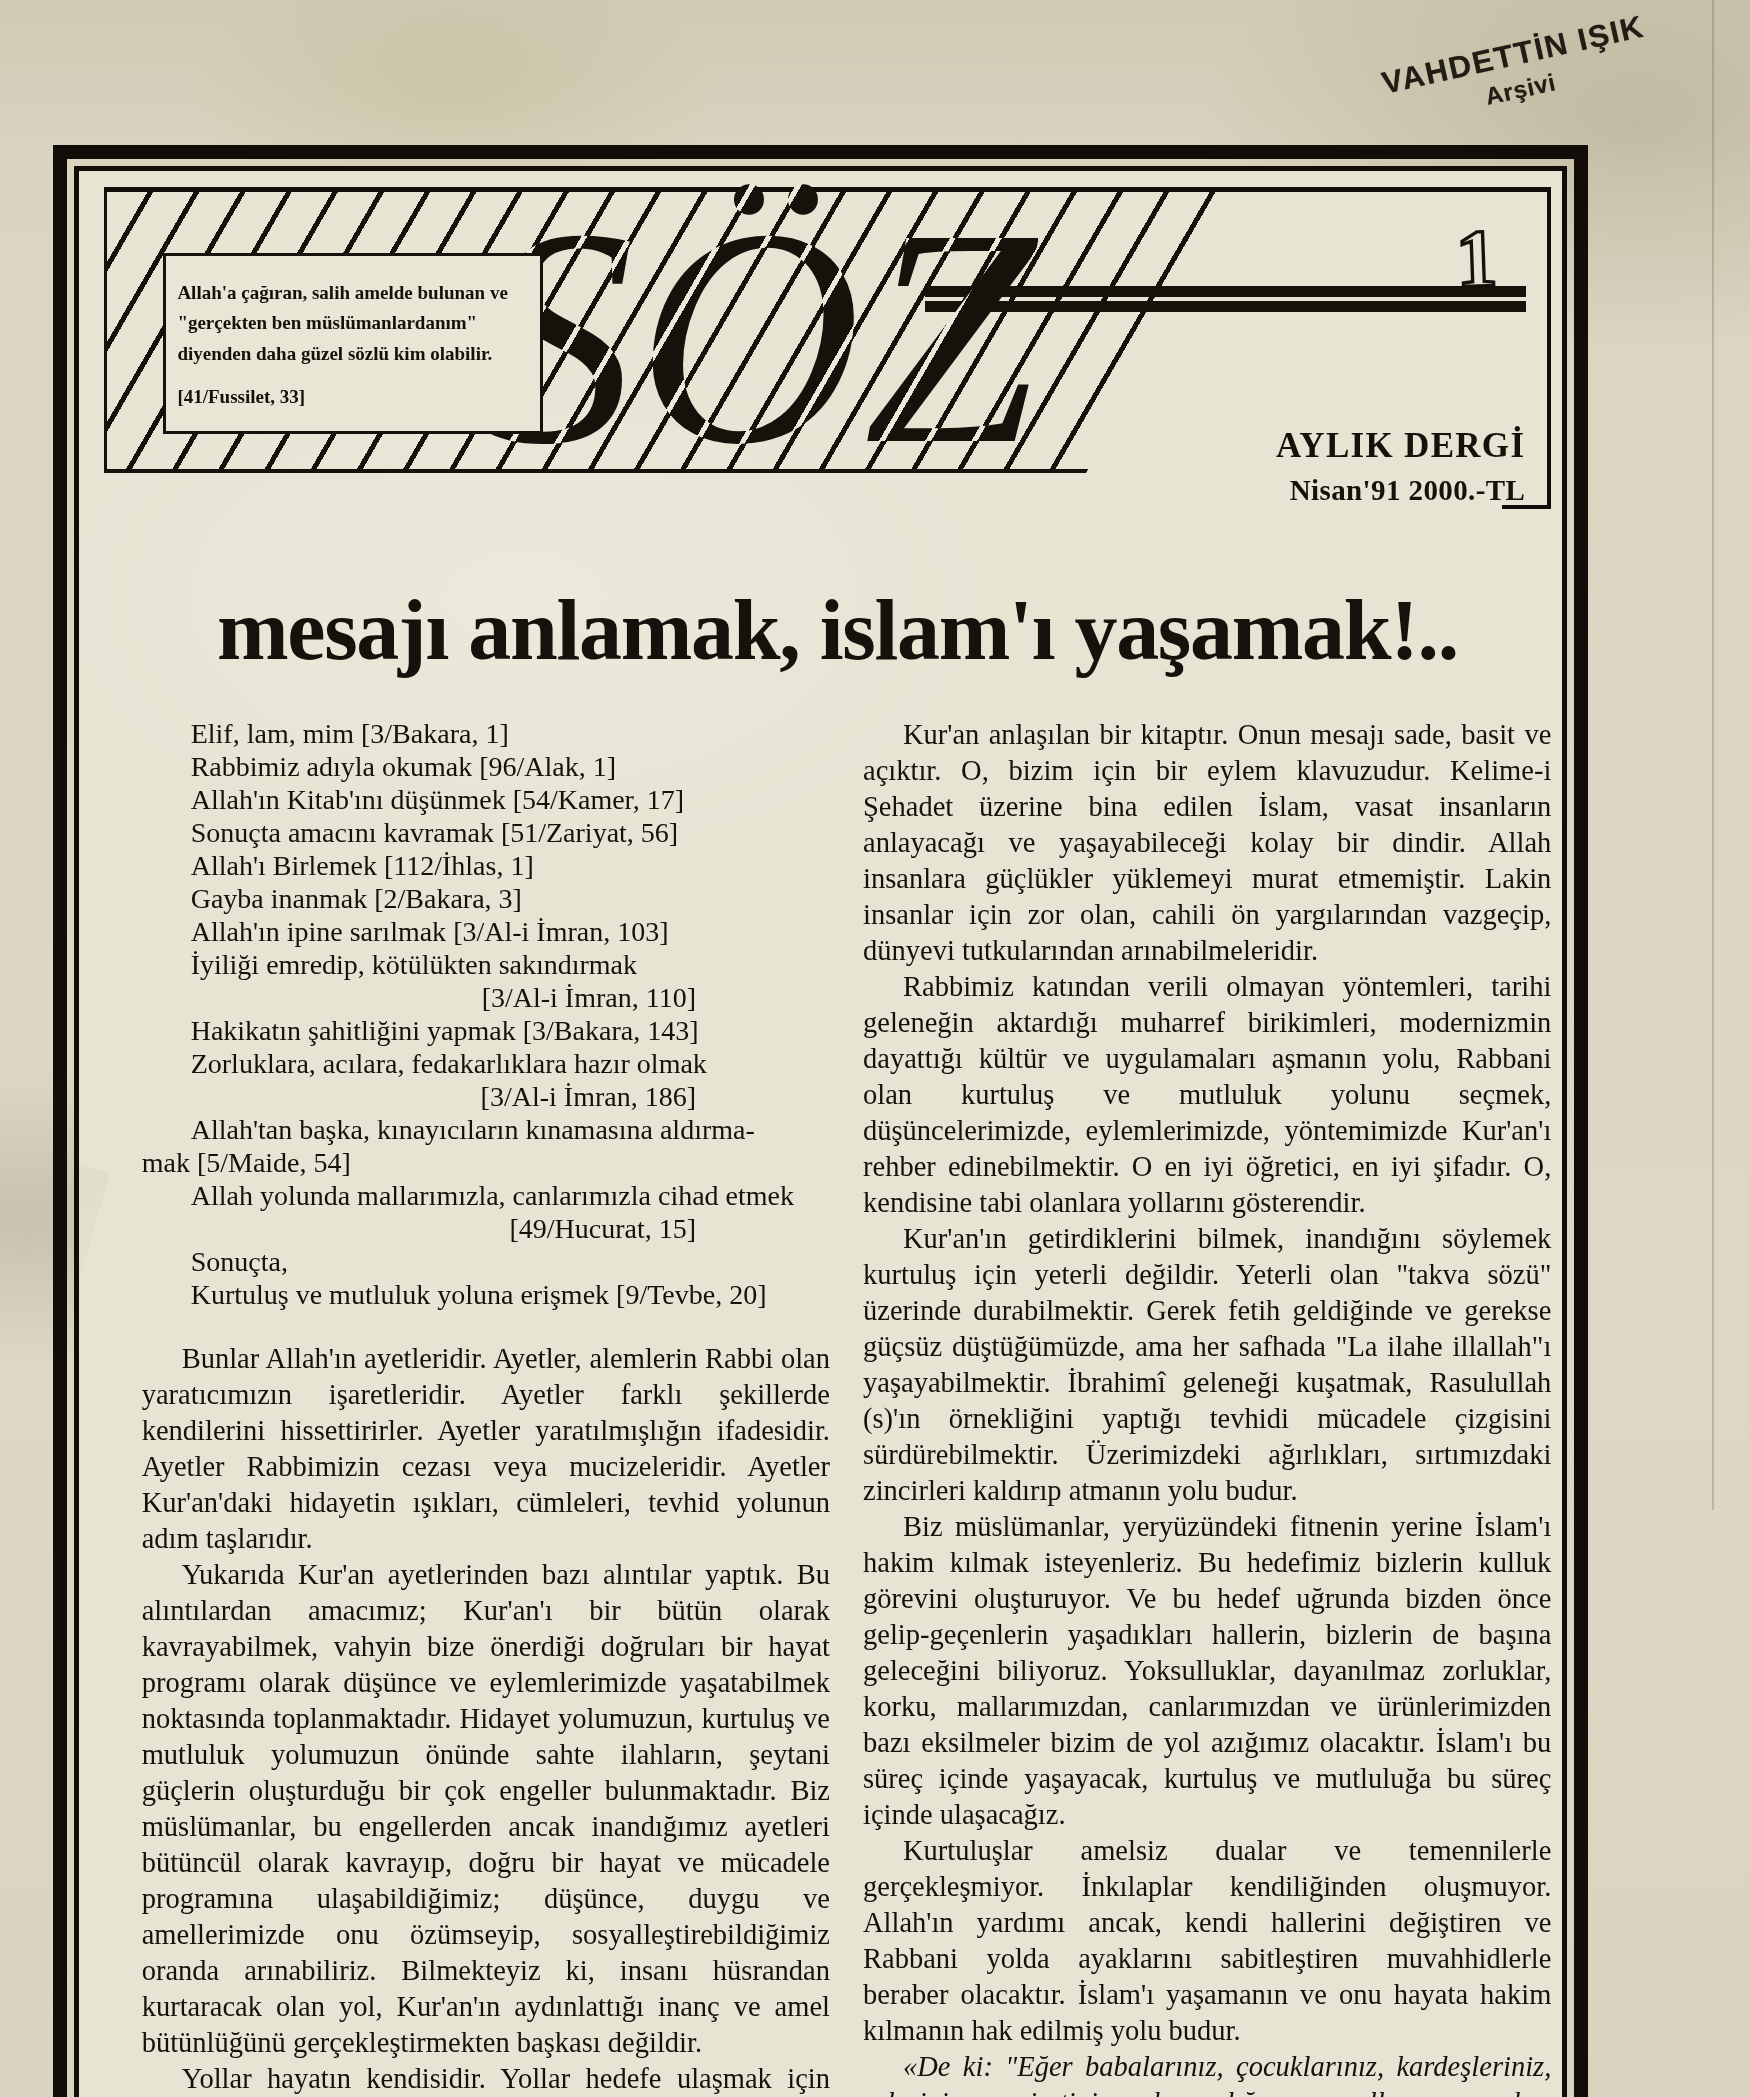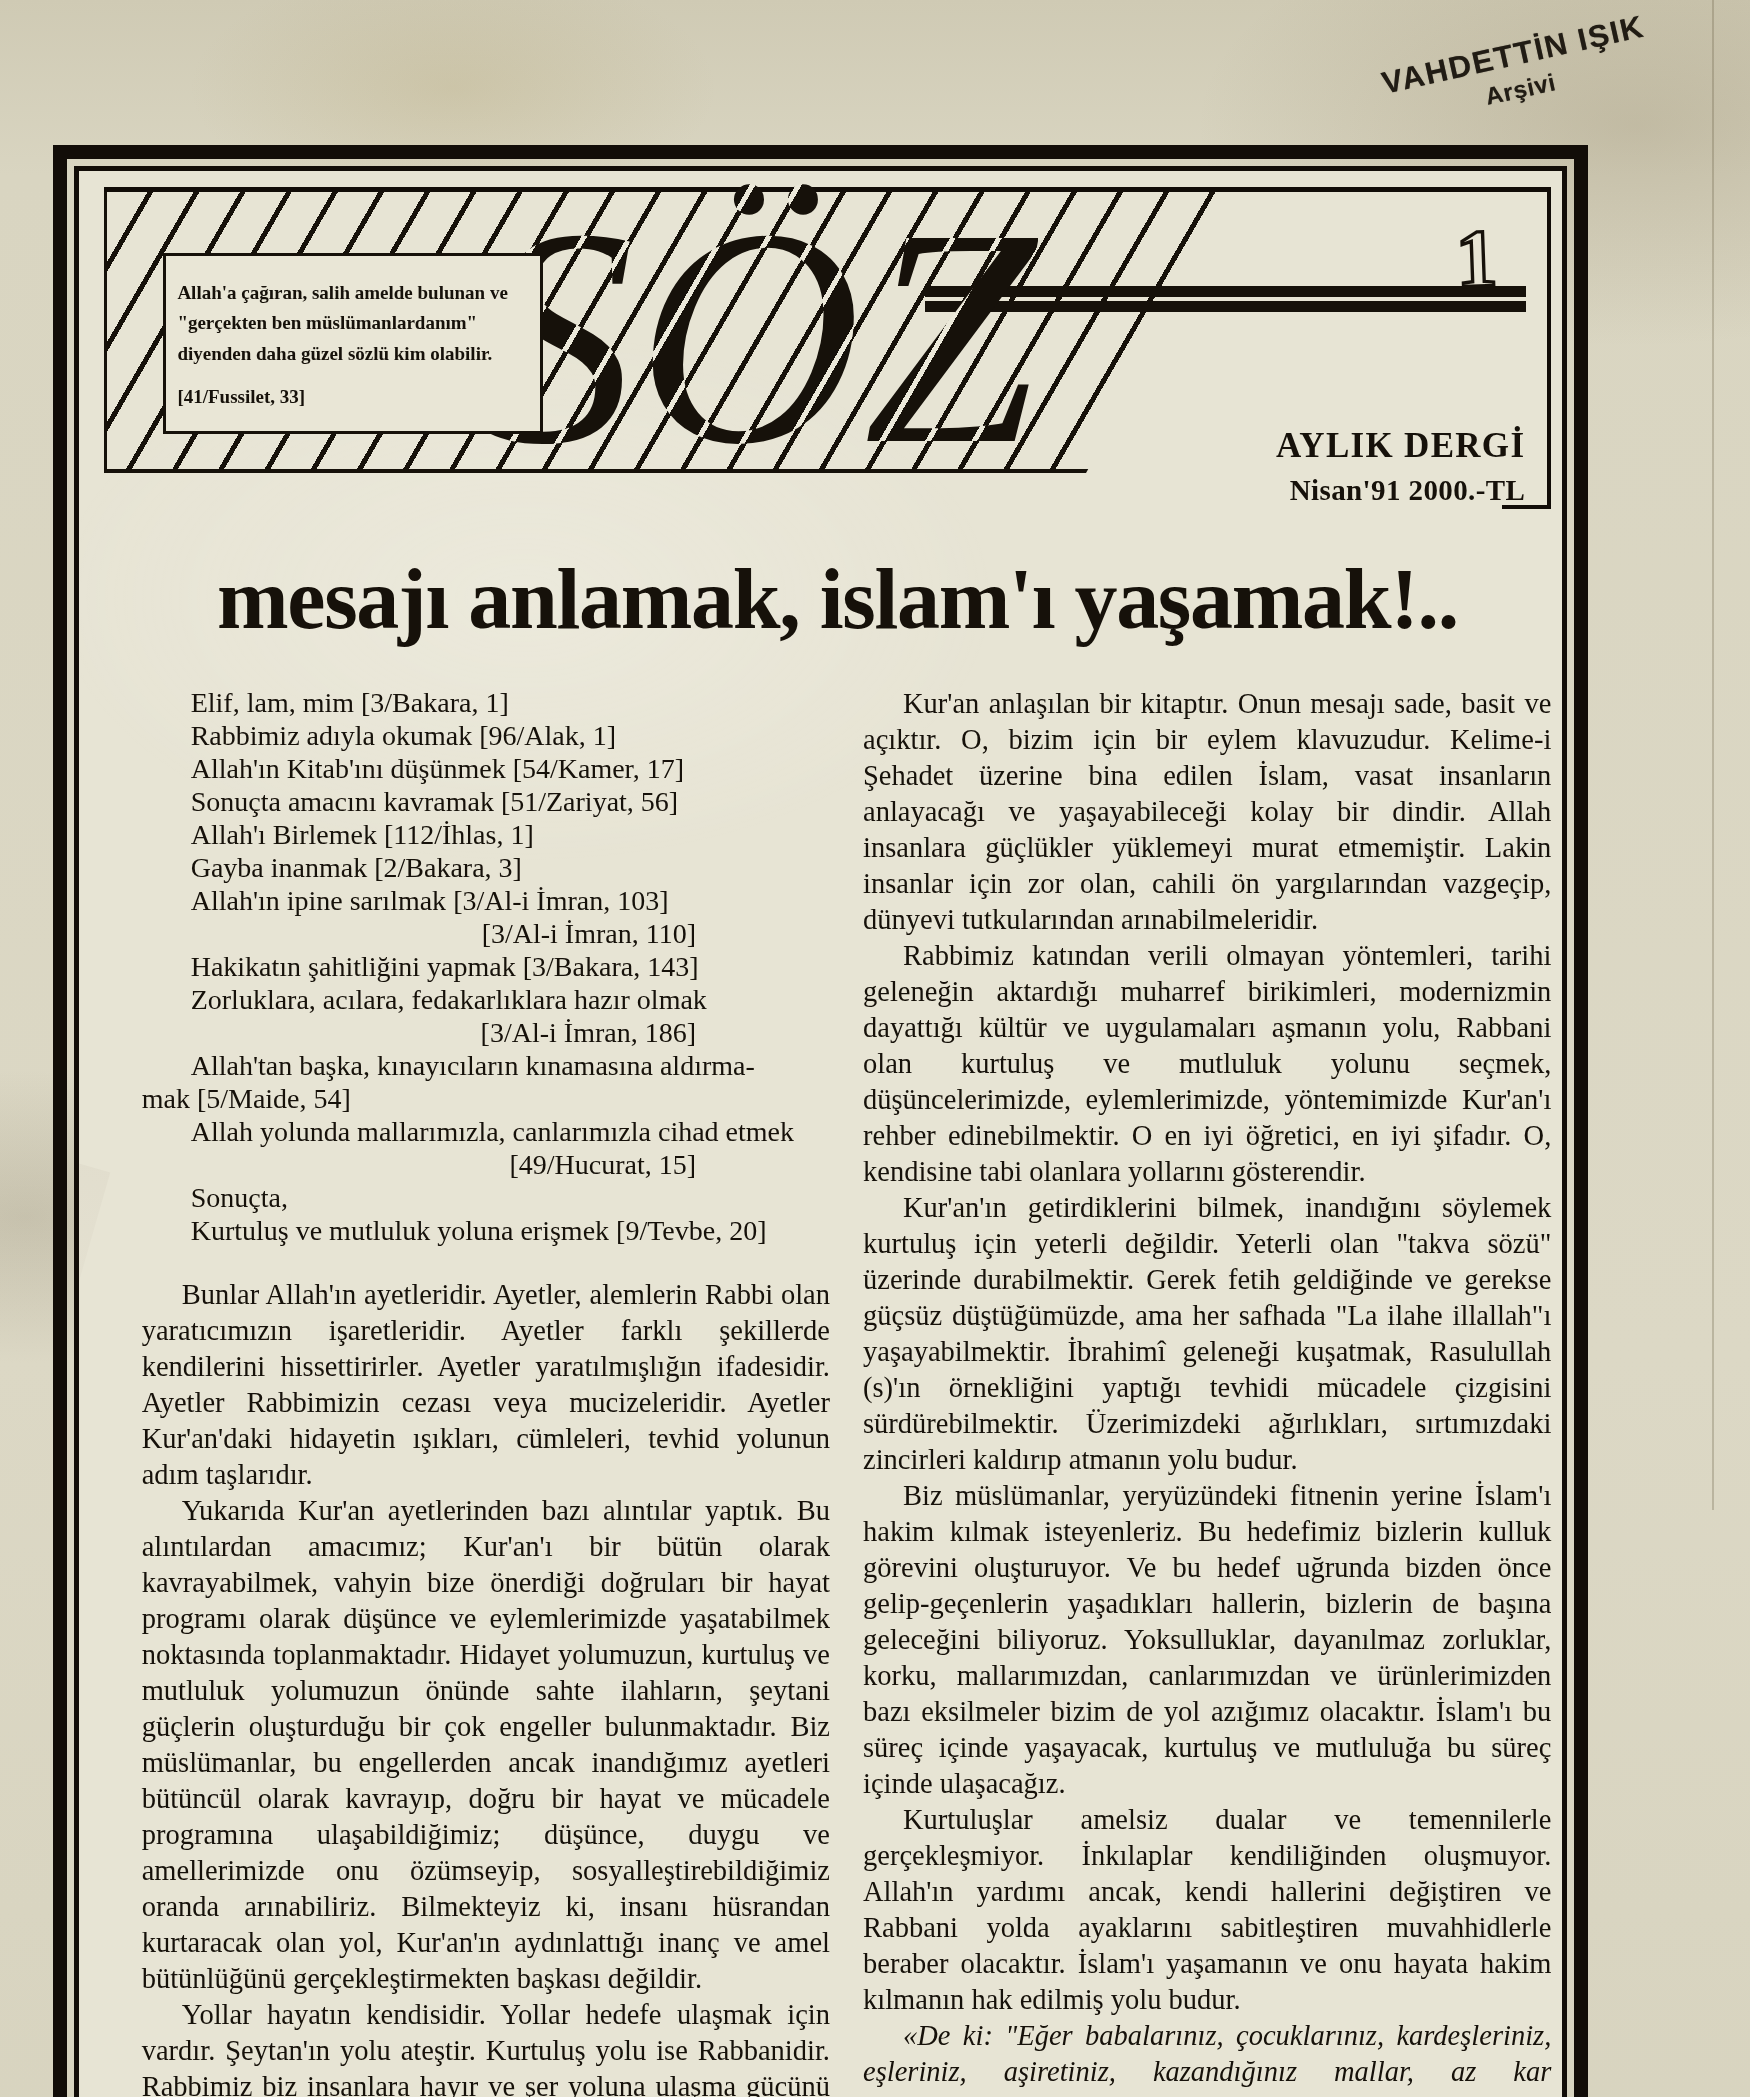--- a/index.html
+++ b/index.html
@@ -76,21 +76,21 @@
   .issue{
     position:absolute;right:54px;top:34px;z-index:2;
     font-size:82px;font-weight:bold;line-height:1;transform:rotate(-2deg);
     color:transparent;-webkit-text-stroke:3.4px #16110a;
   }
   @supports not (-webkit-text-stroke:1px black){ .issue{color:#16110a;} }
   .aylik{position:absolute;right:26px;top:242px;font-size:35px;font-weight:bold;letter-spacing:1.3px;}
   .nisan{position:absolute;right:26px;top:290px;font-size:29px;font-weight:bold;letter-spacing:0.4px;}
   
   .title{
-    margin-top:30px;padding-left:34px;text-align:center;
+    margin-top:61px;padding-left:34px;text-align:center;
     font-size:86px;font-weight:bold;letter-spacing:-1.3px;line-height:1.05;
   }
   .cols{display:flex;gap:33px;margin-top:42px;padding-left:52px;}
   .col{flex:1;min-width:0;}
   
   .aya-list{font-size:28px;line-height:33px;}
   .aya{padding-left:49px;}
   .aya .it{}
   .aya .ref{font-style:normal;}
   .aya-refline{text-align:right;padding-right:134px;}
@@ -139,20 +139,21 @@
       <div class="cols">
         <div class="col">
           <div class="aya-list">
               <div class="aya"><span class="it">Elif, lam, mim</span> <span class="ref">[3/Bakara, 1]</span></div>
               <div class="aya"><span class="it">Rabbimiz adıyla okumak</span> <span class="ref">[96/Alak, 1]</span></div>
               <div class="aya"><span class="it">Allah'ın Kitab'ını düşünmek</span> <span class="ref">[54/Kamer, 17]</span></div>
               <div class="aya"><span class="it">Sonuçta amacını kavramak</span> <span class="ref">[51/Zariyat, 56]</span></div>
               <div class="aya"><span class="it">Allah'ı Birlemek</span> <span class="ref">[112/İhlas, 1]</span></div>
               <div class="aya"><span class="it">Gayba inanmak</span> <span class="ref">[2/Bakara, 3]</span></div>
               <div class="aya"><span class="it">Allah'ın ipine sarılmak</span> <span class="ref">[3/Al-i İmran, 103]</span></div>
+              <div class="aya"><span class="it">İyiliği emredip, kötülükten sakındırmak</span></div>
               <div class="aya aya-refline"><span class="ref">[3/Al-i İmran, 110]</span></div>
               <div class="aya"><span class="it">Hakikatın şahitliğini yapmak</span> <span class="ref">[3/Bakara, 143]</span></div>
               <div class="aya"><span class="it">Zorluklara, acılara, fedakarlıklara hazır olmak</span></div>
               <div class="aya aya-refline"><span class="ref">[3/Al-i İmran, 186]</span></div>
               <div class="aya"><span class="it">Allah'tan başka, kınayıcıların kınamasına aldırma-</span></div>
               <div class="aya aya-outdent"><span class="it">mak</span> <span class="ref">[5/Maide, 54]</span></div>
               <div class="aya"><span class="it">Allah yolunda mallarımızla, canlarımızla cihad etmek</span></div>
               <div class="aya aya-refline"><span class="ref">[49/Hucurat, 15]</span></div>
               <div class="aya"><span>Sonuçta,</span></div>
               <div class="aya"><span class="it">Kurtuluş ve mutluluk yoluna erişmek</span> <span class="ref">[9/Tevbe, 20]</span></div>

